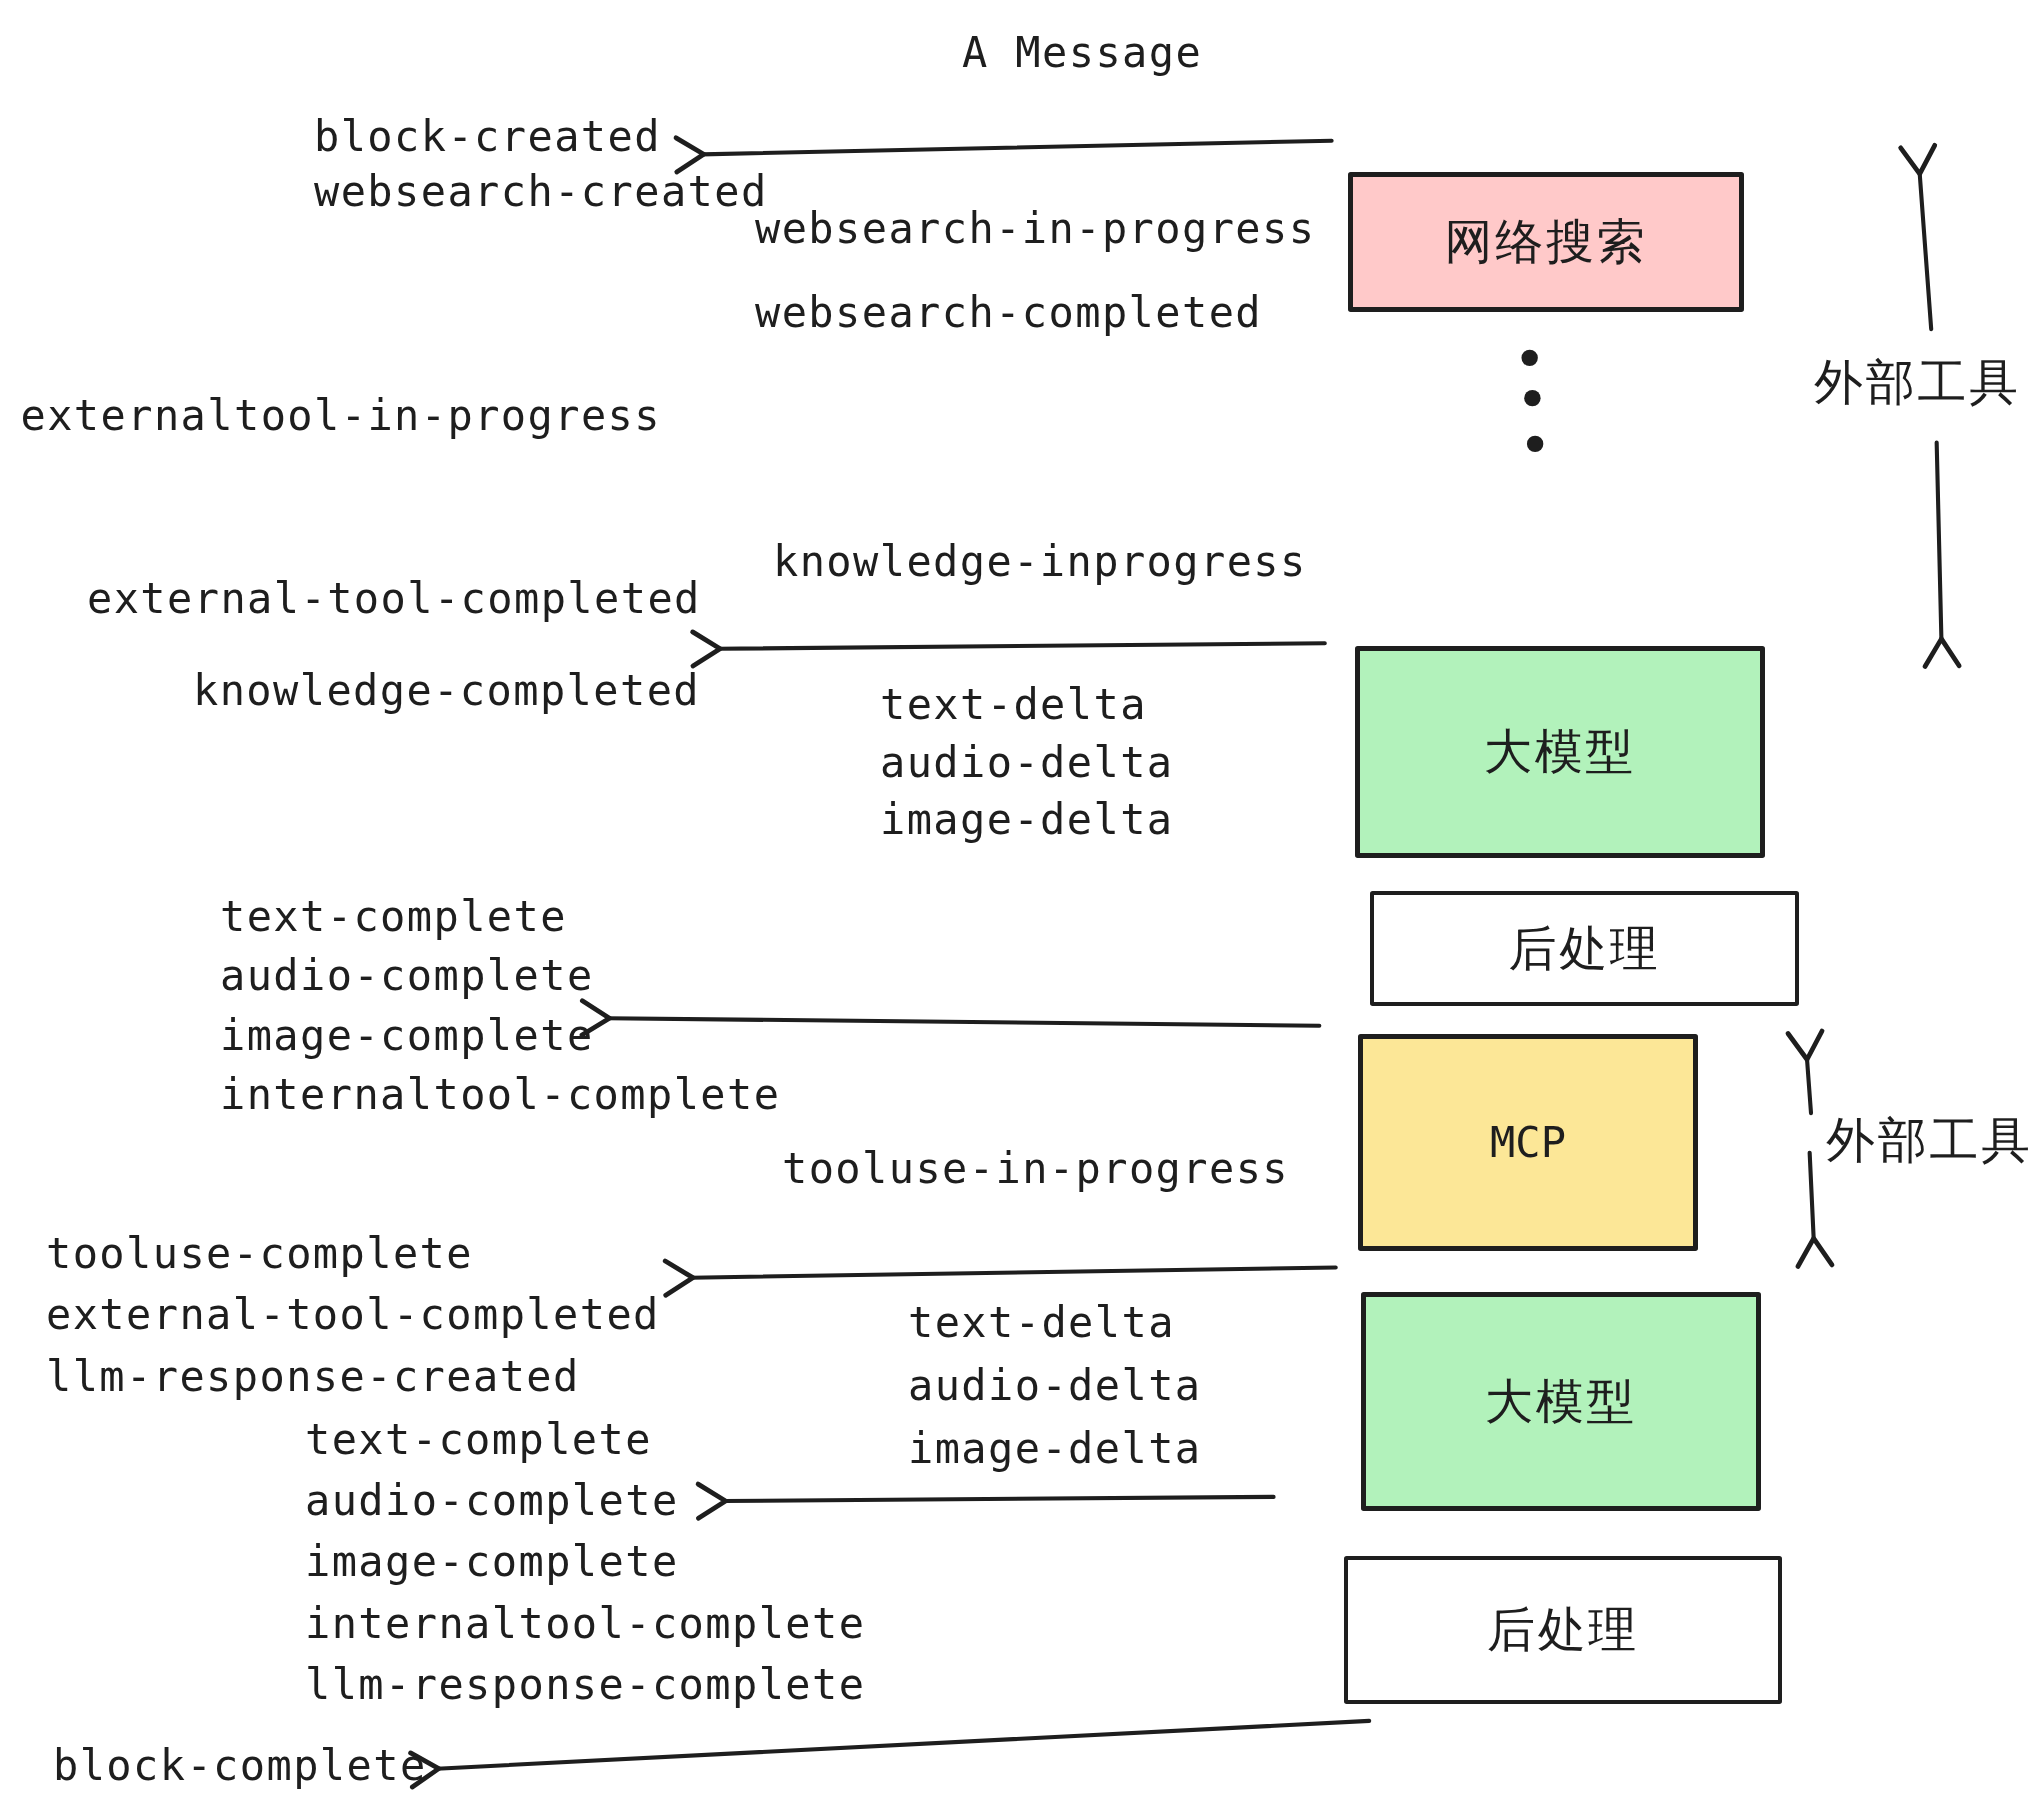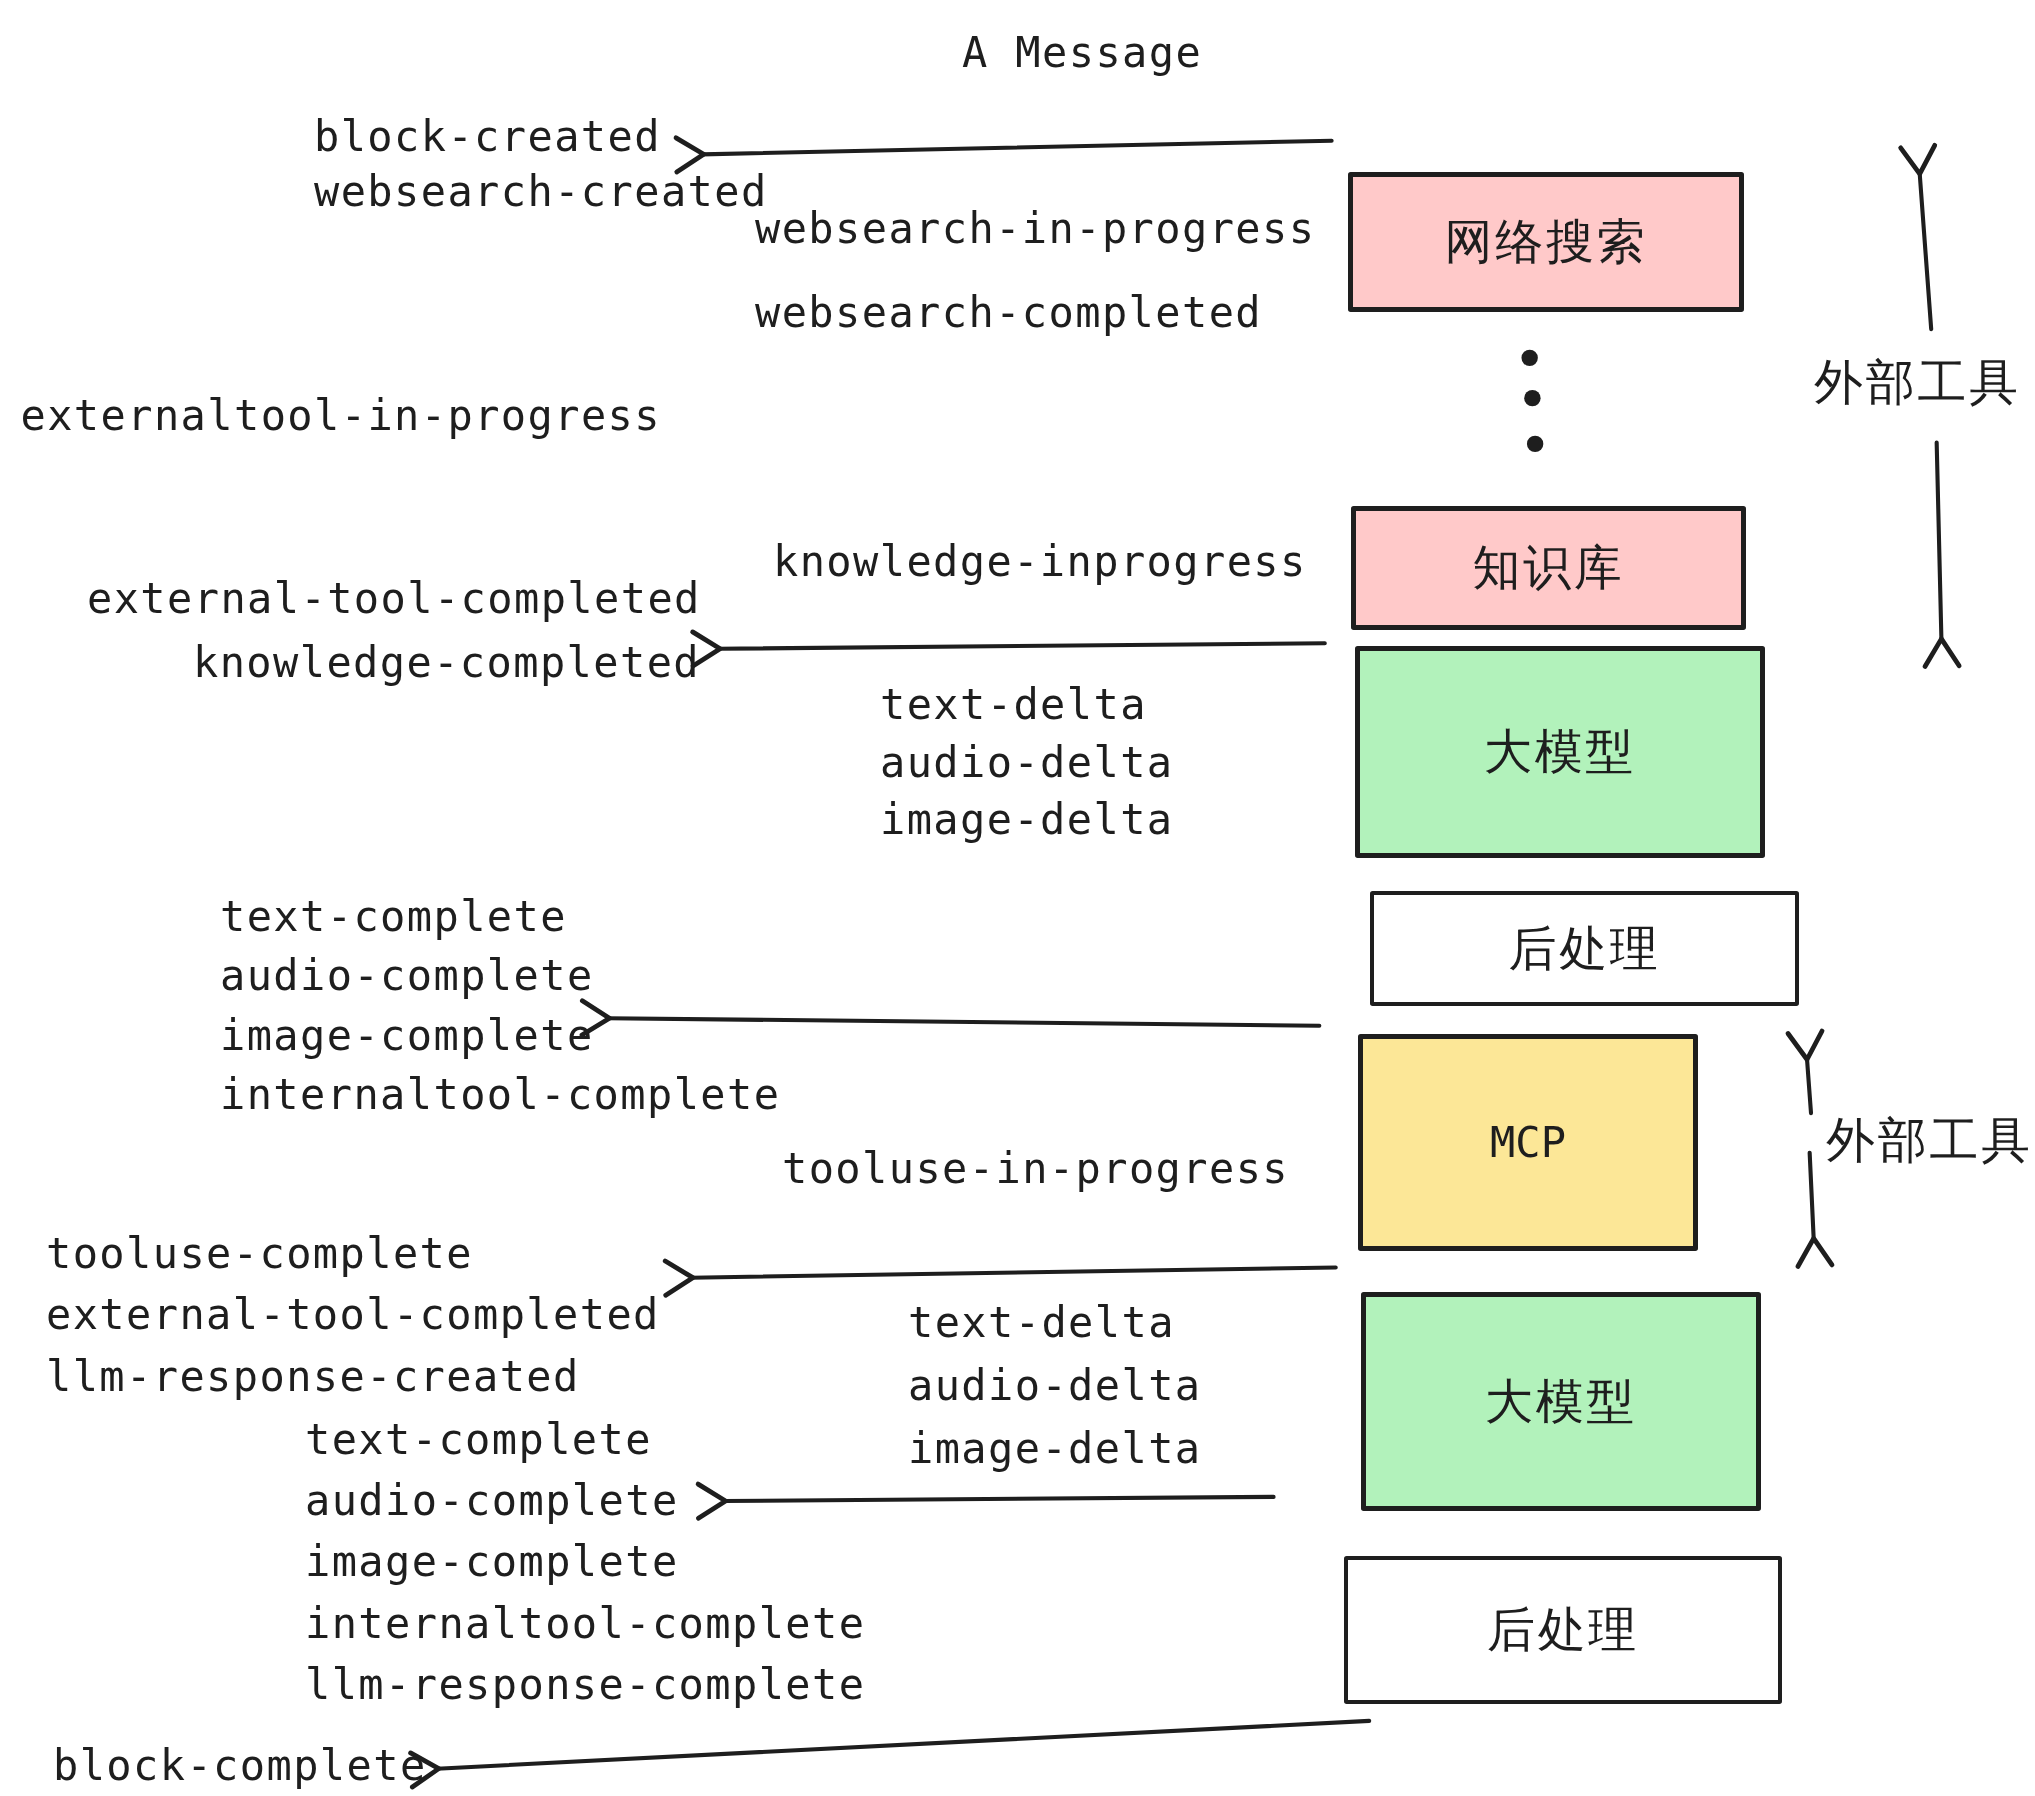--- a/index.html
+++ b/index.html
@@ -66,21 +66,21 @@
 
   <div class="event title" style="left:962px;top:20.5px;">A Message</div>
 
   <div class="event" style="left:314px;top:114px;">block-created</div>
   <div class="event" style="left:314px;top:169px;">websearch-created</div>
   <div class="event" style="left:755px;top:206px;">websearch-in-progress</div>
   <div class="event" style="left:755px;top:290px;">websearch-completed</div>
   <div class="event" style="left:20.5px;top:393px;">externaltool-in-progress</div>
   <div class="event" style="left:773px;top:539px;">knowledge-inprogress</div>
   <div class="event" style="left:87px;top:576px;">external-tool-completed</div>
-  <div class="event" style="left:193px;top:640px;">knowledge-completed</div>
+  <div class="event" style="left:193px;top:668px;">knowledge-completed</div>
 
   <div class="event" style="left:880px;top:682px;">text-delta</div>
   <div class="event" style="left:880px;top:740px;">audio-delta</div>
   <div class="event" style="left:880px;top:797px;">image-delta</div>
 
   <div class="event" style="left:220px;top:894px;">text-complete</div>
   <div class="event" style="left:220px;top:953px;">audio-complete</div>
   <div class="event" style="left:220px;top:1013px;">image-complete</div>
   <div class="event" style="left:220px;top:1072px;">internaltool-complete</div>
   <div class="event" style="left:782px;top:1146px;">tooluse-in-progress</div>
@@ -98,23 +98,20 @@
   <div class="event" style="left:305px;top:1539px;">image-complete</div>
   <div class="event" style="left:305px;top:1601px;">internaltool-complete</div>
   <div class="event" style="left:305px;top:1662px;">llm-response-complete</div>
 
   <div class="event" style="left:15px;top:1743px;margin-left:38px;">block-complete</div>
 
   <div class="box" style="left: 1348px; top: 172px; width: 396px; height: 140px; background: rgb(255, 201, 201);">
     <span class="zh-label">网络搜索</span>
   </div>
 
-  <div class="box" style="left: 1351px; top: 506px; width: 395px; height: 124px; background: rgb(255, 201, 201);">
-    <span class="zh-label">知识库</span>
-  </div>
 
   <div class="box" style="left: 1355px; top: 646px; width: 410px; height: 212px; background: rgb(178, 242, 187);">
     <span class="zh-label">大模型</span>
   </div>
 
   <div class="box box--thin" style="left: 1370px; top: 891px; width: 429px; height: 115px; background: rgb(255, 255, 255);">
     <span class="zh-label">后处理</span>
   </div>
 
   <div class="box" style="left: 1358px; top: 1034px; width: 340px; height: 217px; background: rgb(252, 231, 151);">

